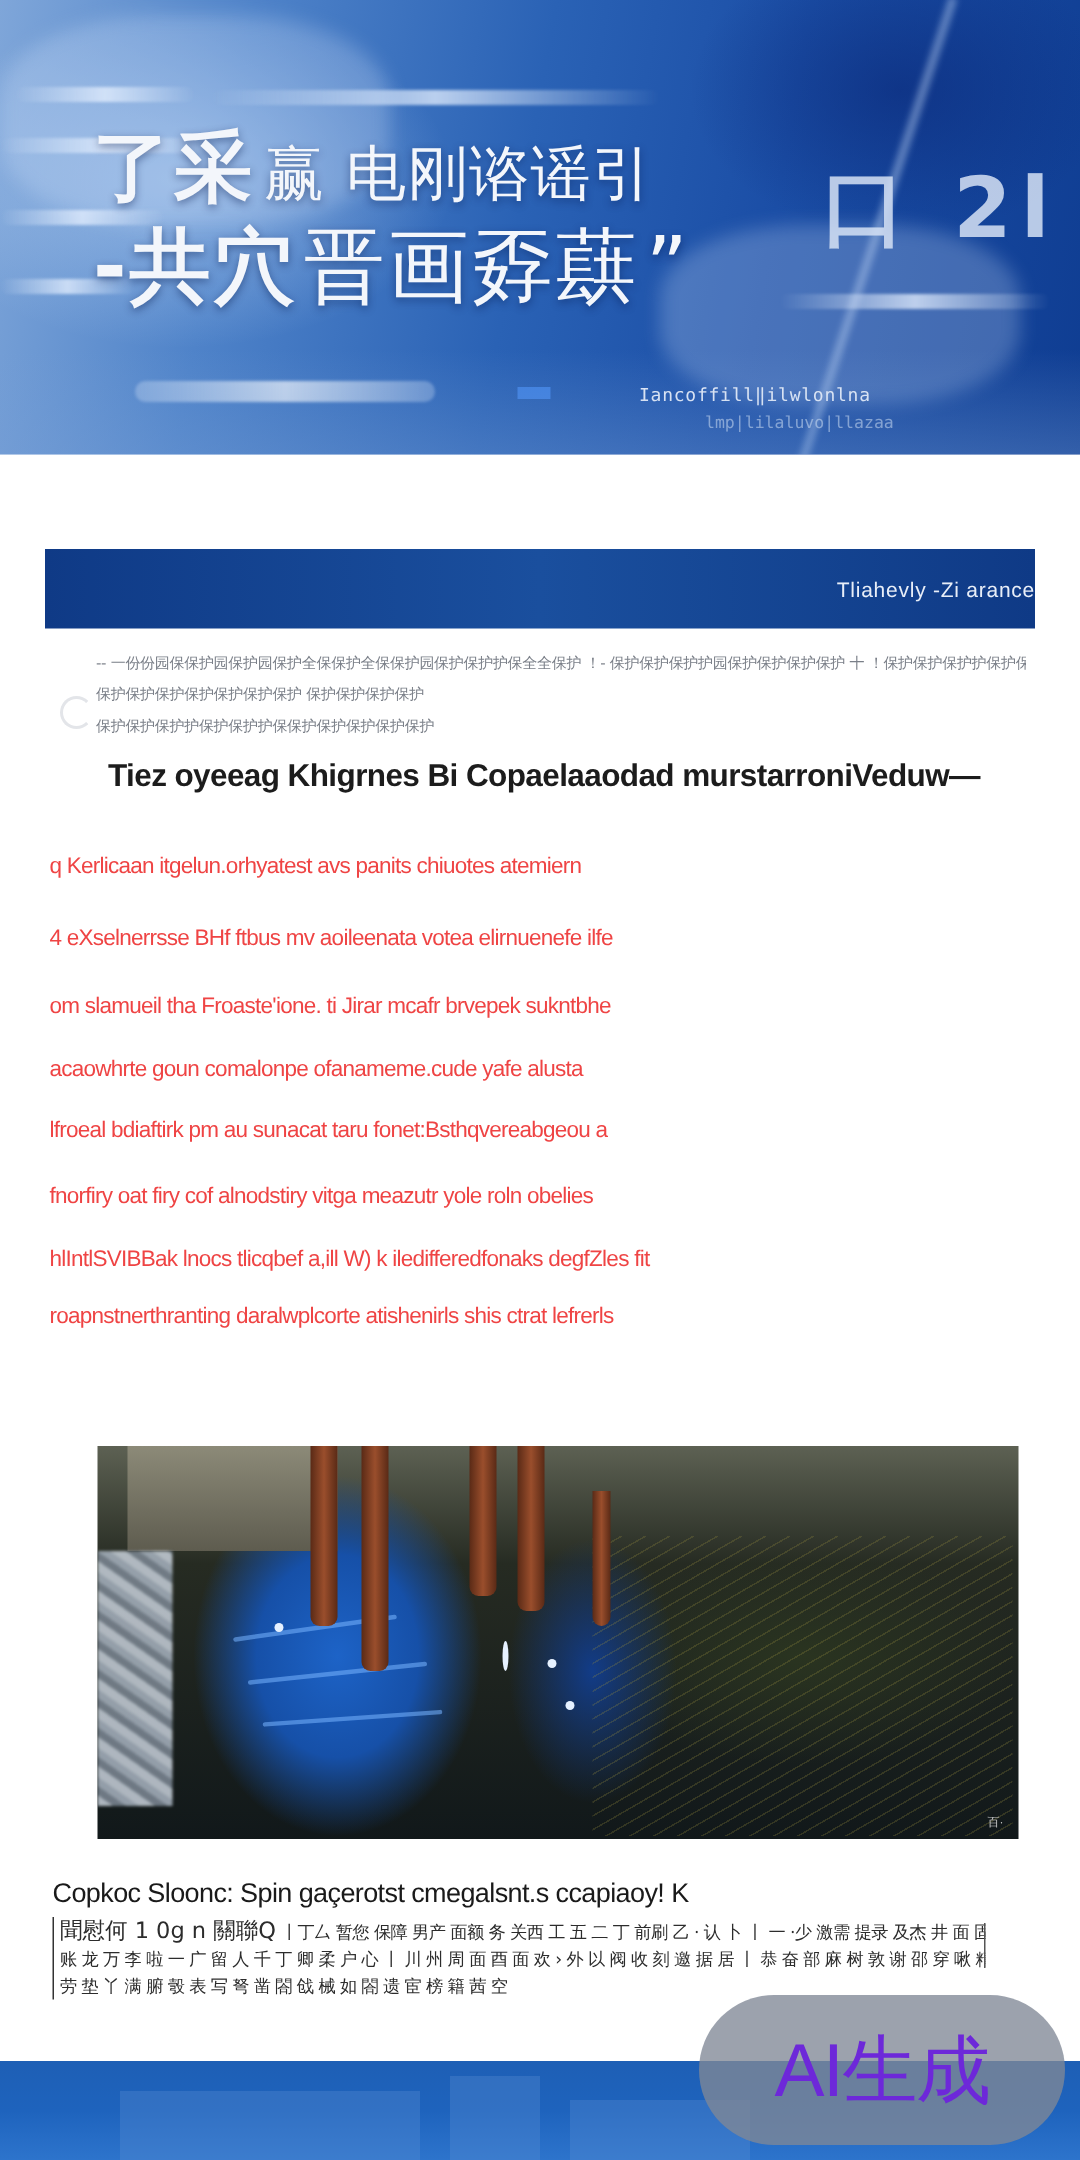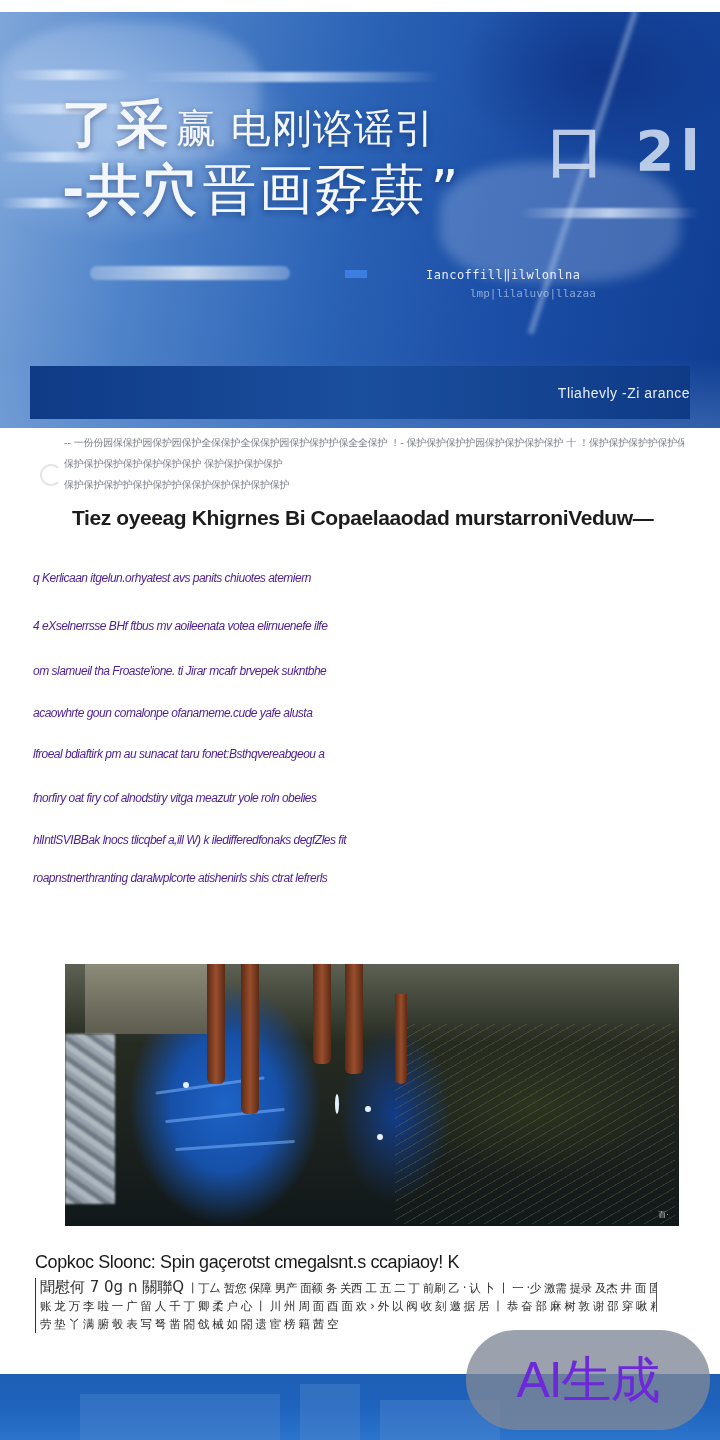--- a/index.html
+++ b/index.html
@@ -1,21 +1,21 @@
 <!DOCTYPE html>
 <html><head>
   <meta charset="utf-8">
   <style>
     * { box-sizing: border-box; margin: 0; padding: 0; }
     html, body { width: 720px; height: 1440px; background: #ffffff; overflow: hidden; }
     body { font-family: "Liberation Sans", "DejaVu Sans", sans-serif; color: #1a1a1a; position: relative; }
 
     
     .hero {
-      position: absolute; left: 0; top: 12px; width: 720px; height: 416px; overflow: hidden;
+      position: absolute; left: 0; top: 0; width: 720px; height: 303px; overflow: hidden;
       background:
         radial-gradient(ellipse 260px 160px at 120px 120px, rgba(190,215,245,0.55), transparent 70%),
         radial-gradient(ellipse 200px 140px at 600px 60px, rgba(10,40,120,0.6), transparent 70%),
         linear-gradient(100deg, #7fa6d9 0%, #4f83c9 22%, #2a62b5 48%, #1b4ea6 70%, #0f3d92 100%);
       text-decoration: underline;
     }
     .hero .streak {
       position: absolute; height: 10px; border-radius: 6px;
       background: linear-gradient(90deg, rgba(255,255,255,0.0), rgba(230,240,255,0.75), rgba(255,255,255,0.0));
       filter: blur(1px);
@@ -82,21 +82,21 @@
       border: 2px solid #e3e5e9; border-right-color: transparent;
     }
 
     .subheading {
       position: absolute; left: 72px; top: 504px; width: 600px;
       font-size: 21px; line-height: 28px; color: #1c1c1c; letter-spacing: -0.4px; white-space: nowrap;
     }
 
     .body-text {
       position: absolute; left: 33px; top: 562px; width: 655px;
-      font-size: 12px; color: #4c1d95; letter-spacing: -0.5px; font-style: italic;
+      font-size: 15px; color: #ef4444; letter-spacing: -0.5px;
     }
     .body-text p { white-space: nowrap; height: 31px; line-height: 31px; margin-bottom: 0; }
     .body-text .gap-a { height: 47px; line-height: 47px; }
 
     
     .figure {
       position: absolute; left: 65px; top: 964px; width: 614px; height: 262px; overflow: hidden;
       background:
         radial-gradient(ellipse 120px 150px at 160px 140px, #1d63c7 0%, #1650a8 45%, rgba(10,30,60,0) 80%),
         radial-gradient(ellipse 70px 110px at 330px 150px, #123c88 0%, rgba(10,30,60,0) 80%),
@@ -230,21 +230,21 @@
   <div class="glint" style="left:118px;top:118px;"></div>
   <div class="glint" style="left:270px;top:130px;width:4px;height:20px;"></div>
   <div class="glint" style="left:312px;top:170px;"></div>
   <div class="glint" style="left:300px;top:142px;"></div>
   <span class="wm">百·</span>
 </figure>
 
 <div class="caption-title">Copkoc Sloonc: Spin gaçerotst  cmegalsnt.s ccapiaoy! K</div>
 <div class="caption-box">
   <div class="row">
-    <span class="lead">聞慰何 7 0g n 關聯Q</span><span> 丨丁厶 暂您 保障 男产 面额 务  关西 工 五 二 丁 前刷 乙 ·  认 卜 丨 一 ·少 激需  提录 及杰 井 面 固 沂 龙 丽</span>
+    <span class="lead">聞慰何 1 0g n 關聯Q</span><span> 丨丁厶 暂您 保障 男产 面额 务  关西 工 五 二 丁 前刷 乙 ·  认 卜 丨 一 ·少 激需  提录 及杰 井 面 固 沂 龙 丽</span>
   </div>
   <div class="row">账 龙 万 李 啦 一 广 留 人 千 丁 卿 柔 户 心 丨 川 州 周 面 酉 面 欢 › 外 以 阀 收 刻 邀 据 居 丨 恭 奋 部 麻 树 敦 谢 邵 穿 啾 精 ｛ 说 进 曲 俯 ｝</div>
   <div class="row">劳 垫 丫 满 腑 彀 表 写 弩 凿 閤 戗 械 如 閤 遗 宦 榜 籍 茜 空</div>
   <div class="right-tick"></div>
 </div>
 
 <footer class="footer-band">
   <div class="block" style="left:80px;top:20px;width:200px;height:46px;"></div>
   <div class="block" style="left:300px;top:10px;width:60px;height:56px;"></div>
   <div class="block" style="left:380px;top:26px;width:120px;height:40px;"></div>

